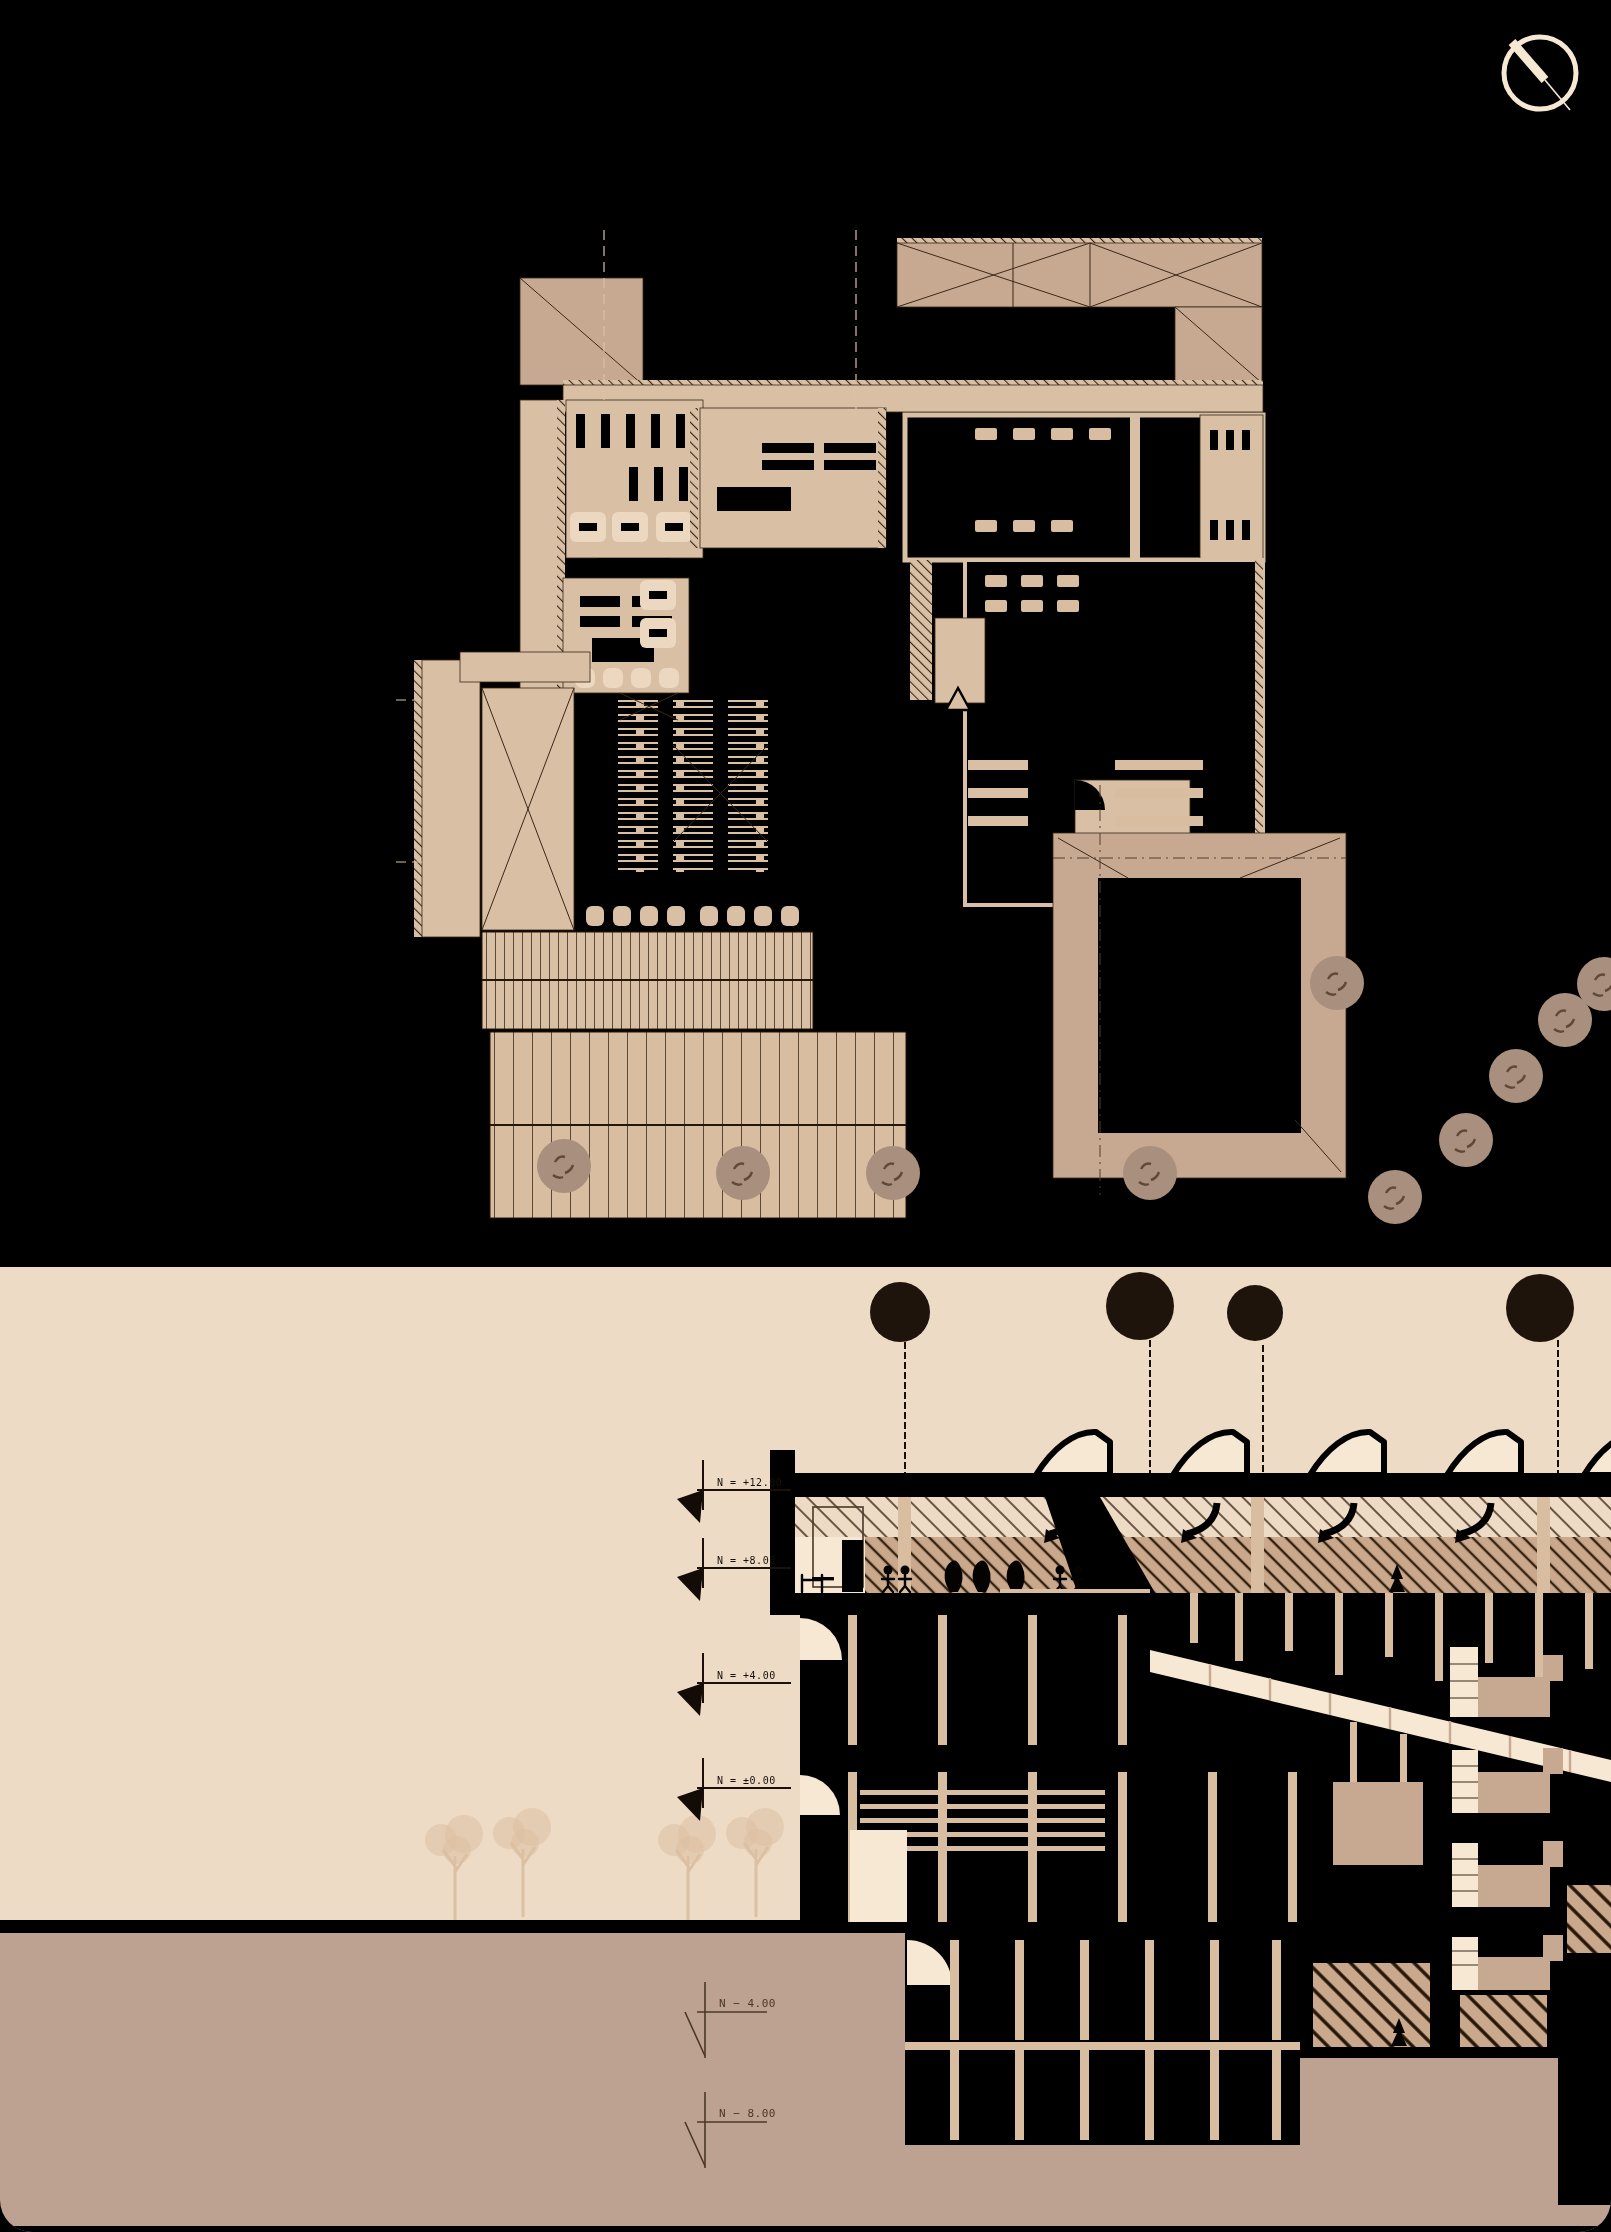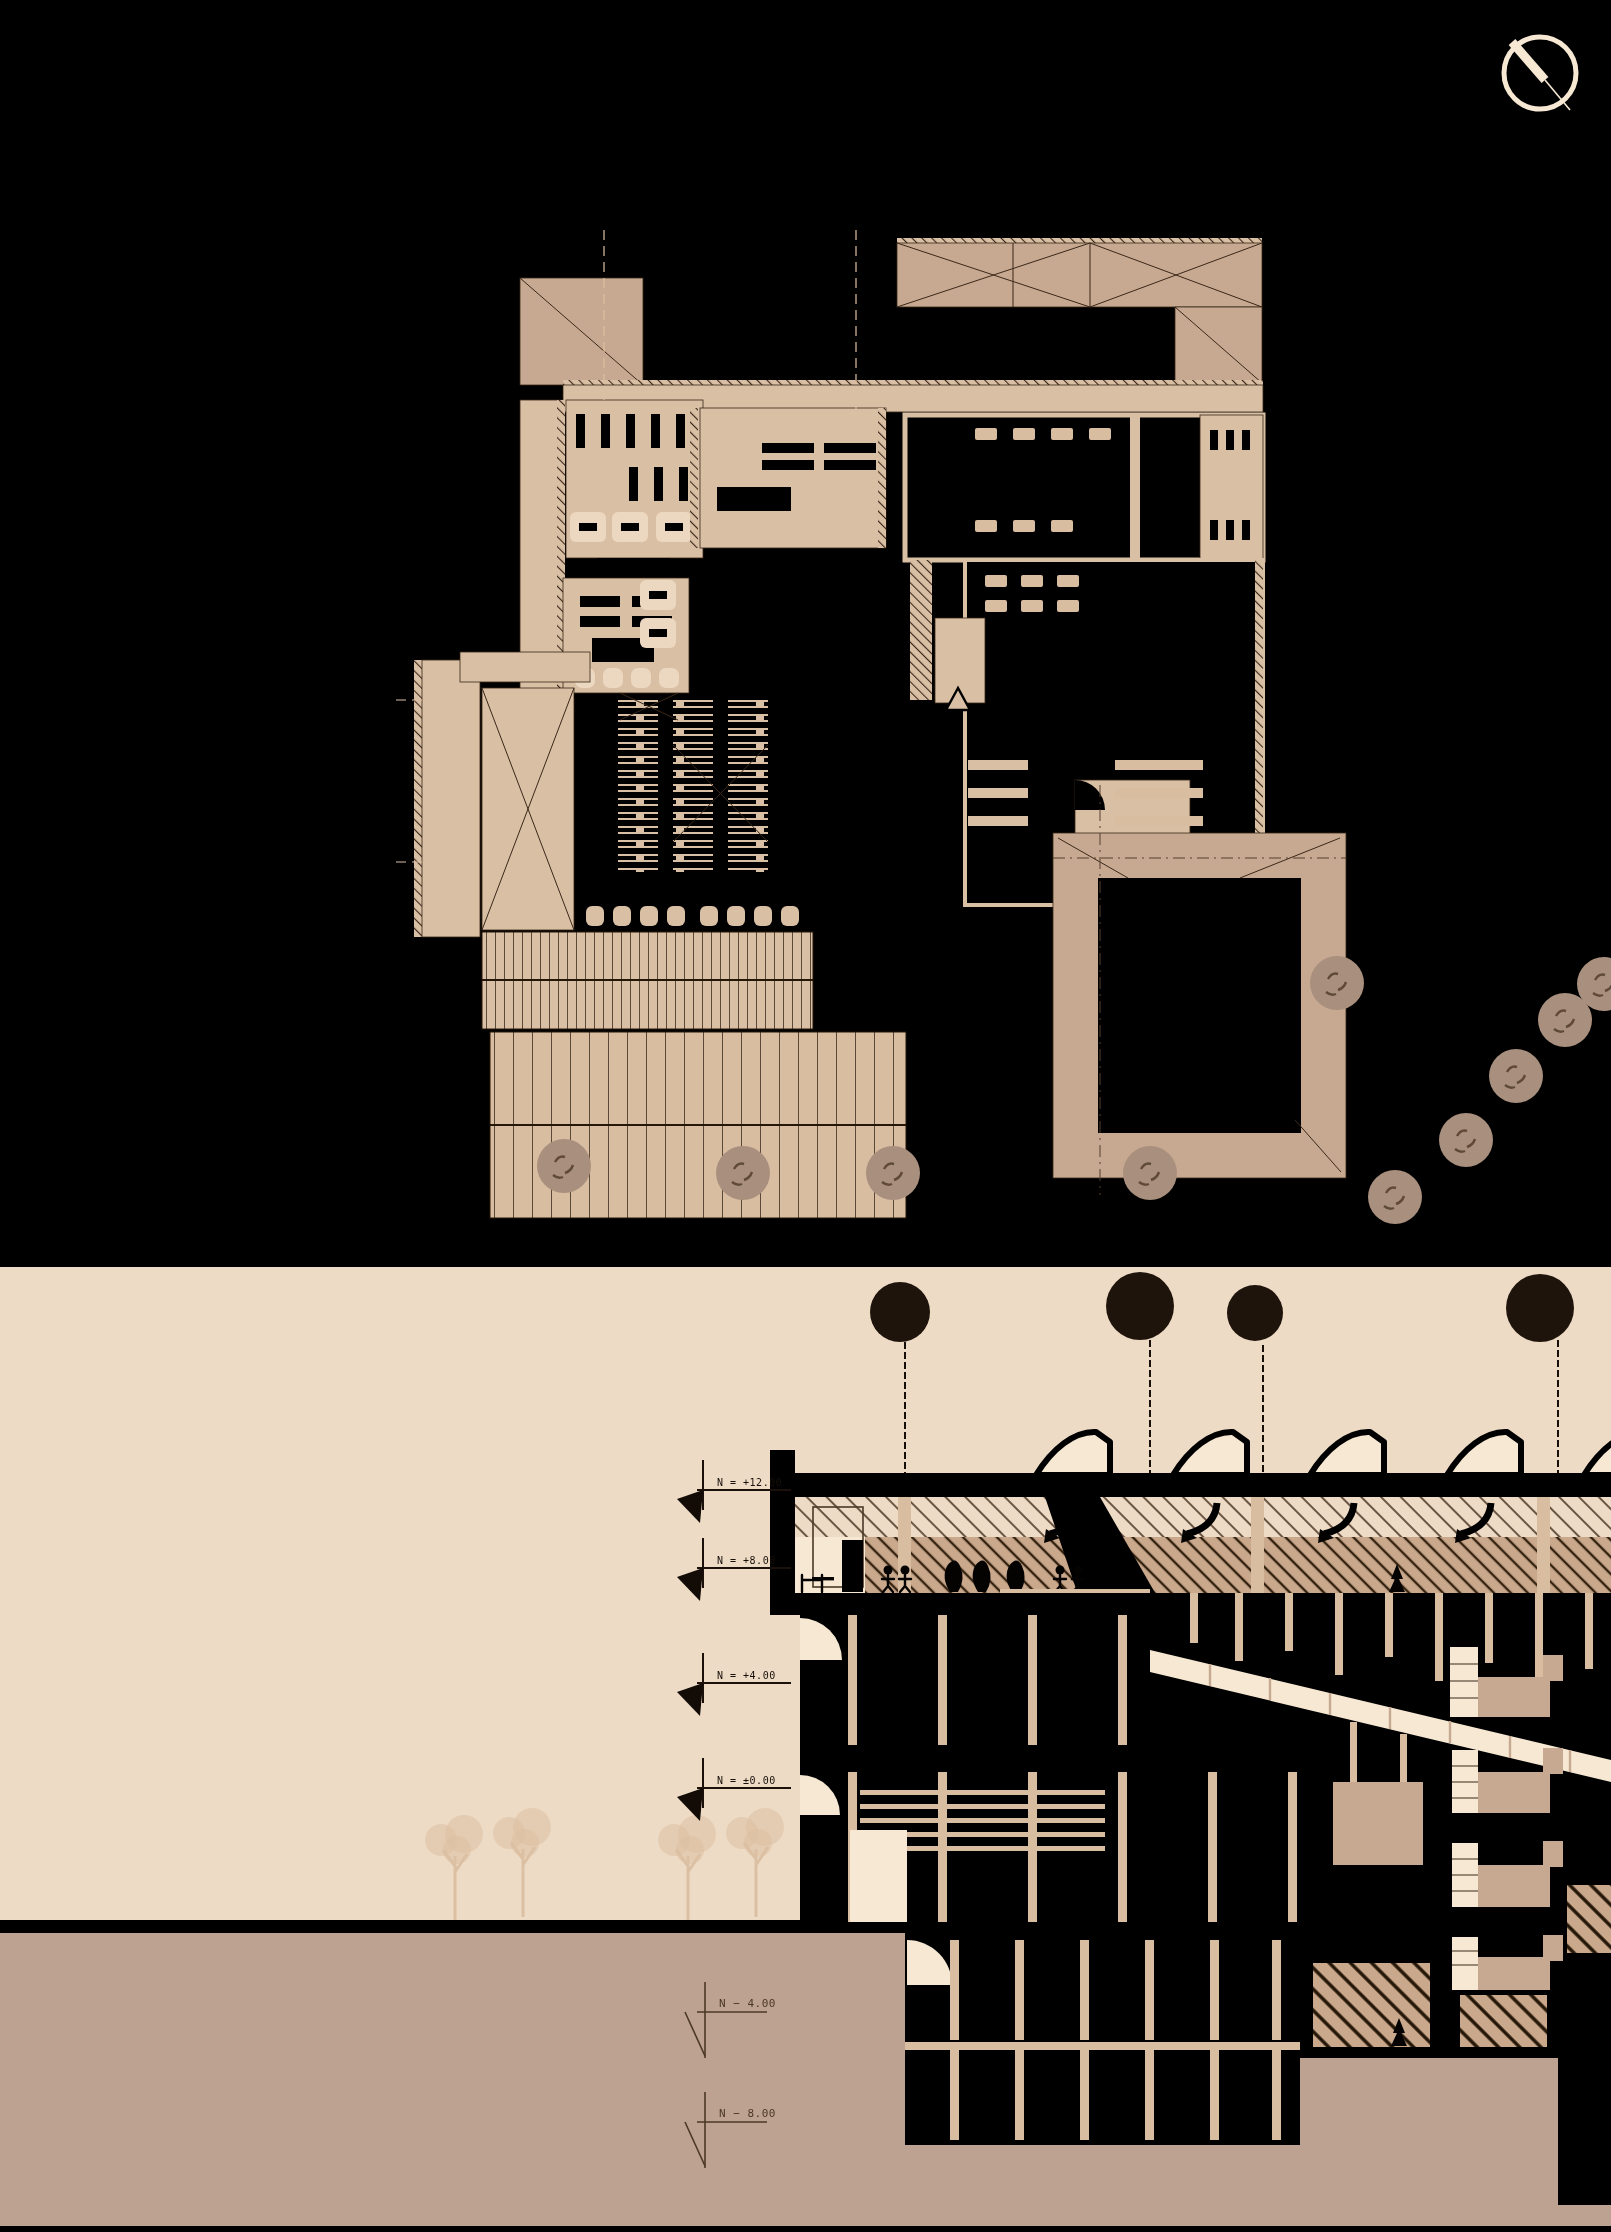--- a/index.html
+++ b/index.html
@@ -1,17 +1,17 @@
 <!DOCTYPE html>
 <html style="--c-black: #000000; --c-plan: #d9bfa4; --c-room: #ecd8c0; --c-roof: #c7a890; --c-col: #d8bda1; --c-sky: #eedbc5; --c-cream: #f6e8d3; --c-ground: #bda291; --c-treeplan: #a98f7d; --c-treedark: #1f140c; --c-ghost: #dcc0a3; --c-line: #3a281a; --c-hatchtan: #c9a88c;"><head>
 <meta charset="utf-8">
 <style>
   html,body{margin:0;padding:0;background:#000;}
   .stage{position:relative;width:1611px;height:2232px;background:var(--c-black);overflow:hidden;
-         font-family:"DejaVu Sans Mono",monospace;}
+         font-family:"DejaVu Sans Mono",monospace;border-radius:32px;}
   svg{position:absolute;left:0;top:0;}
   .f-plan{fill:var(--c-plan)} .f-room{fill:var(--c-room)} .f-roof{fill:var(--c-roof)}
   .f-col{fill:var(--c-col)}  .f-sky{fill:var(--c-sky)}   .f-cream{fill:var(--c-cream)}
   .f-ground{fill:var(--c-ground)} .f-treep{fill:var(--c-treeplan)} .f-treed{fill:var(--c-treedark)} .f-ghost{fill:var(--c-ghost)}
   .o{stroke:var(--c-line);stroke-width:.8}
   .ln{stroke:var(--c-line);fill:none}
   .dash{stroke:var(--c-ghost);stroke-width:1.2;stroke-dasharray:10 6;fill:none}
   .dashd{stroke:#544030;stroke-width:1;stroke-dasharray:12 5 2 5;fill:none}
   .sil{fill:#050302;stroke:none}
   .silln{stroke:#050302;stroke-width:2.4;fill:none;stroke-linecap:round}

